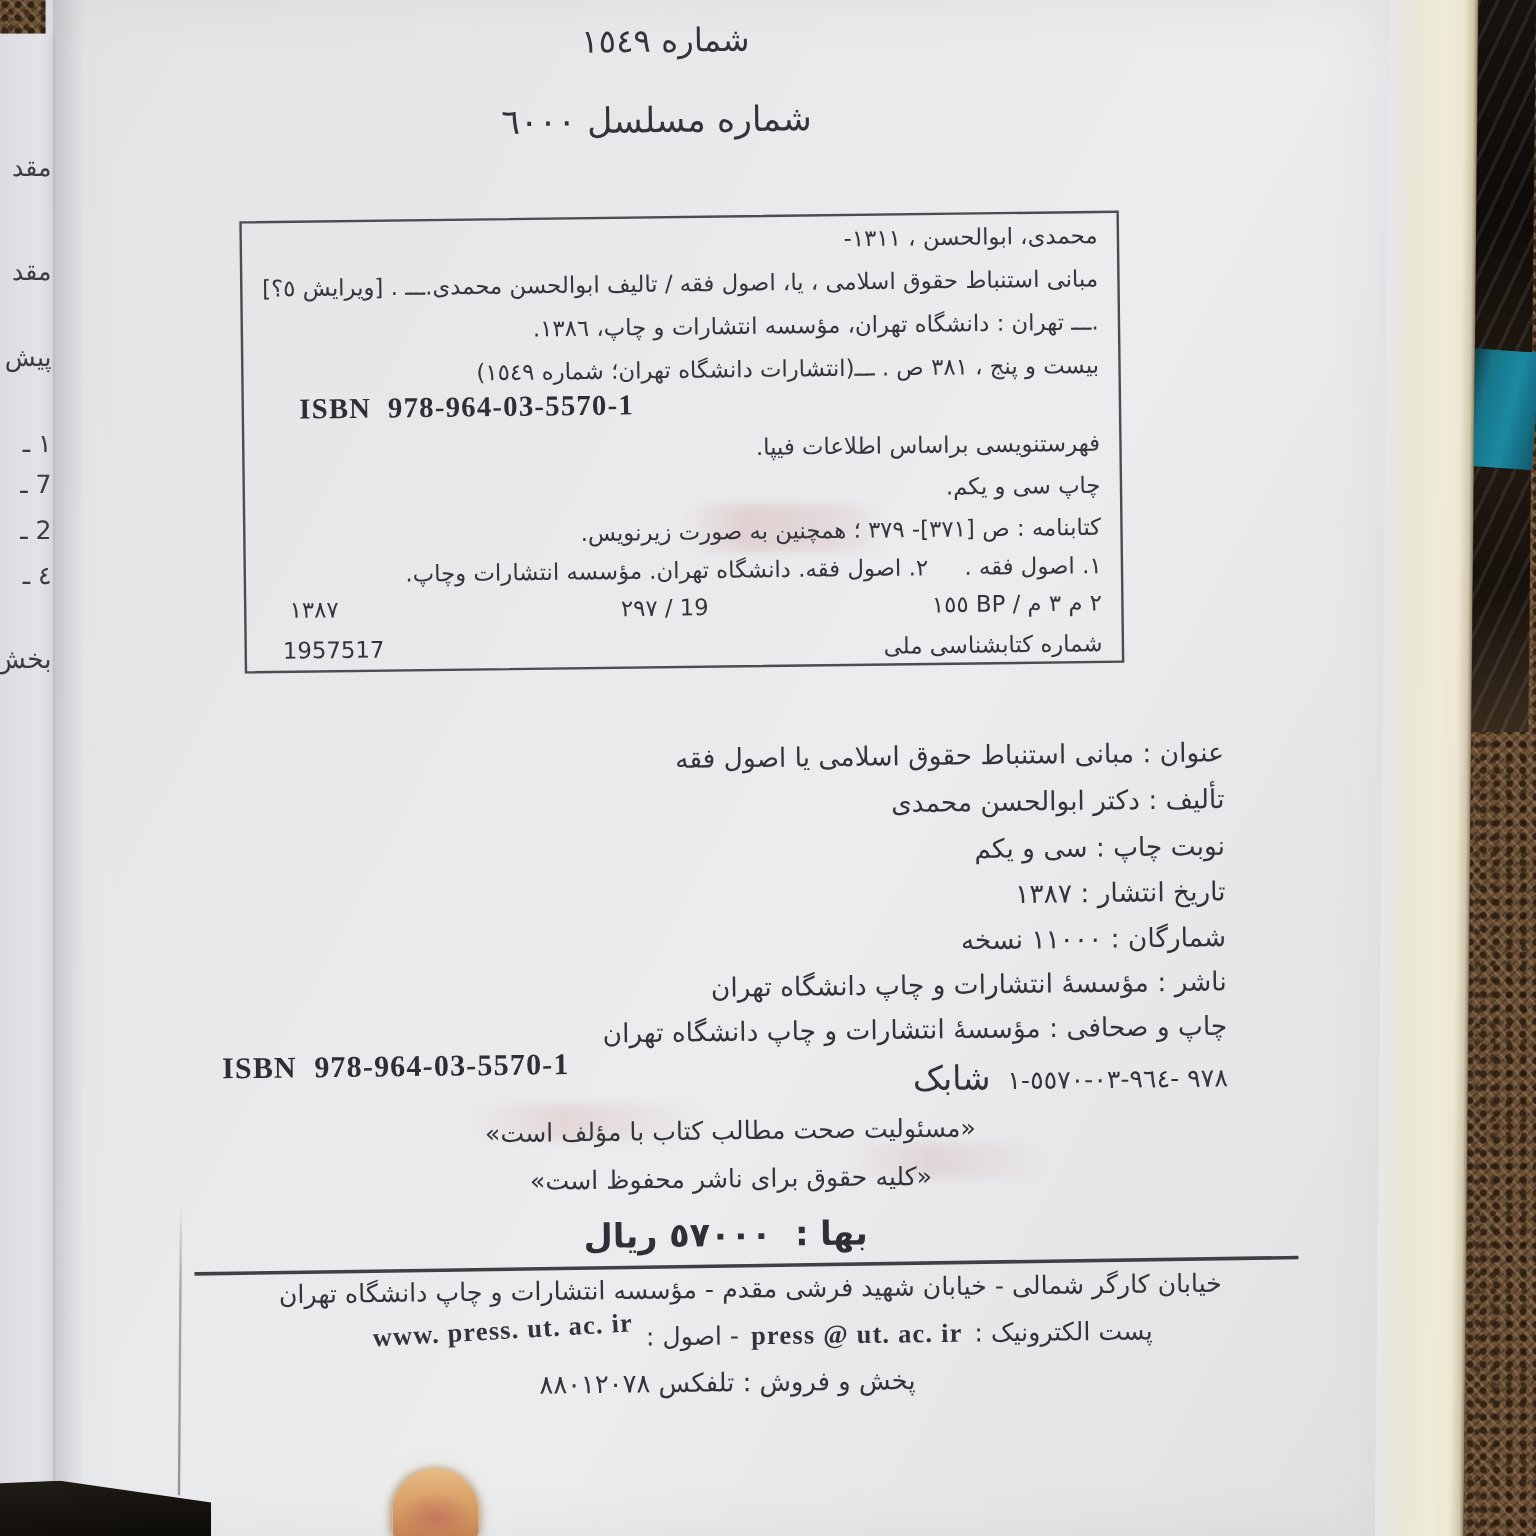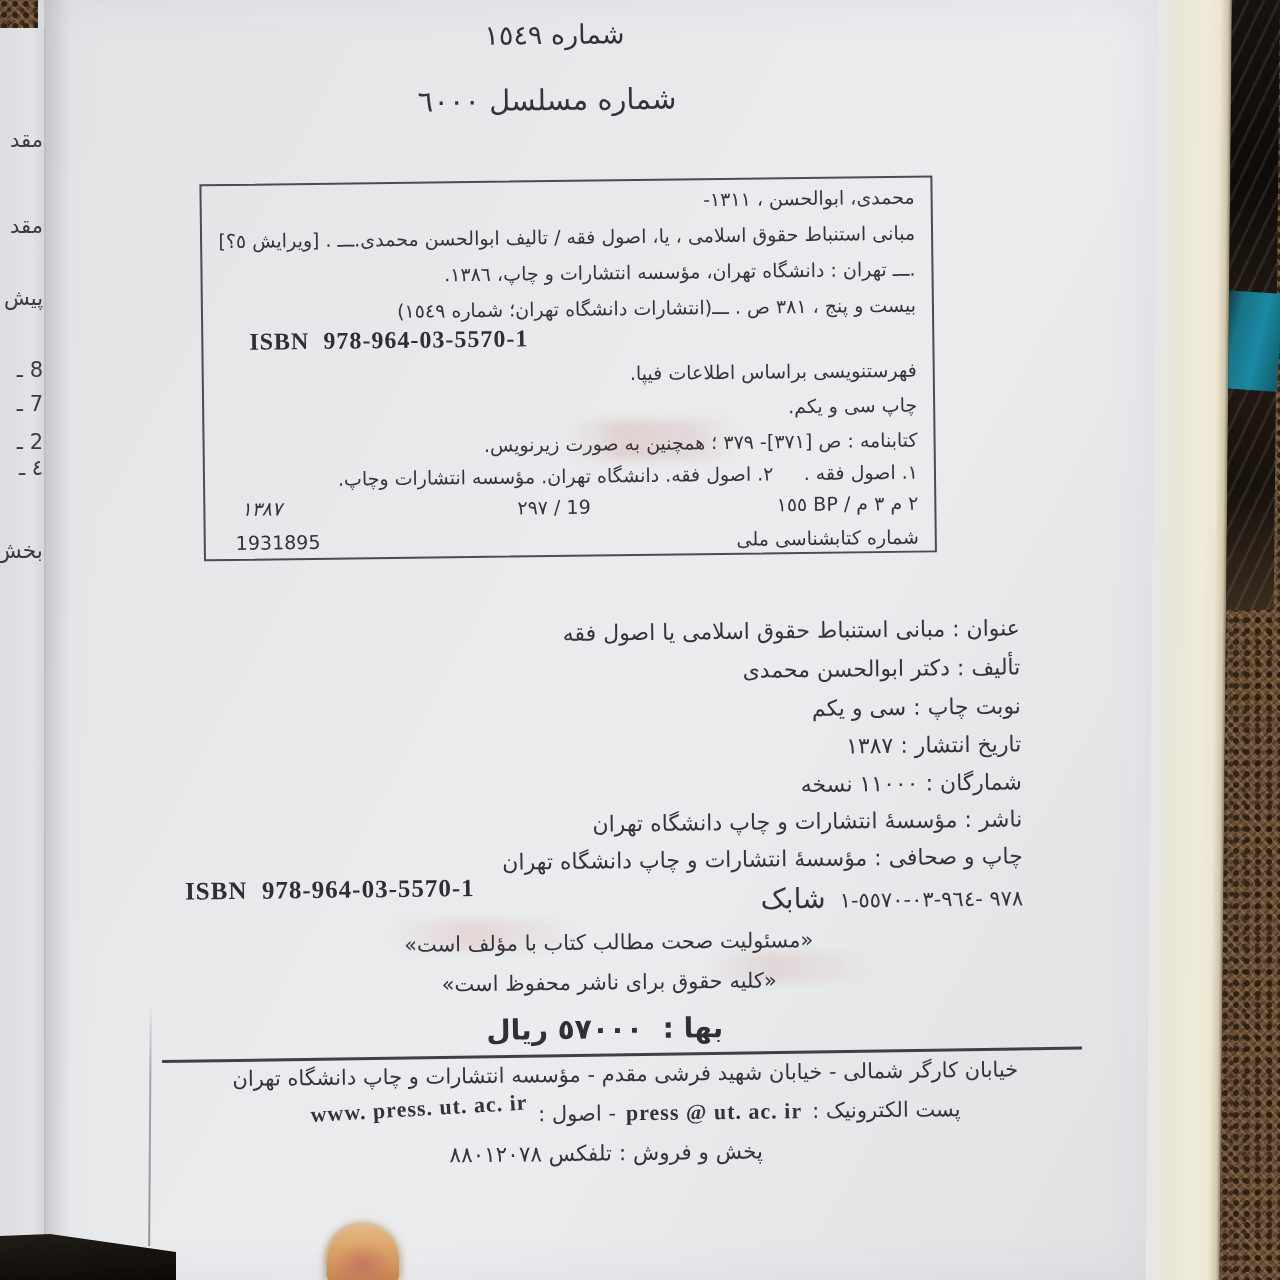--- a/index.html
+++ b/index.html
@@ -94,21 +94,21 @@
 
   .fipa-box {
     left:205px; top:179px; width:733px; height:377px;
     border:2.5px solid #4b4b53; overflow:hidden;
   }
   .bx { position:absolute; right:16px; direction:rtl; white-space:nowrap; font-size:19px; color:#34353c; }
   .bx-isbn { position:absolute; left:46px; top:143px; direction:ltr;
     font-family:"Liberation Serif", serif; font-weight:bold; font-size:24px;
     letter-spacing:1px; color:#2e2f36; white-space:pre; }
   .bx-mid  { position:absolute; left:312px; top:314px; direction:ltr; font-size:19px; }
-  .bx-yr   { position:absolute; left:36px;  top:312px; font-size:19px;font-style:italic; }
+  .bx-yr   { position:absolute; left:36px;  top:312px; font-size:19px; }
   .bx-natl { position:absolute; left:30px;  top:346px; font-size:19px; }
 
   .imp { position:absolute; right:260px; direction:rtl; white-space:nowrap; font-size:22px; }
   .shabak-row { display:flex; flex-direction:row-reverse; gap:14px; align-items:baseline; }
   .shabak-digits { direction:ltr; unicode-bidi:isolate; font-size:21px; letter-spacing:1px; }
   .imp-isbn { position:absolute; left:182px; top:872px; direction:ltr;
     font-family:"Liberation Serif", serif; font-weight:bold; font-size:25px;
     letter-spacing:1px; color:#2e2f36; white-space:pre; }
 
   .notice { left:305px; width:600px; text-align:center; font-size:21px; }
@@ -143,24 +143,24 @@
 
 <div class="abs books-dark"></div>
 <div class="abs teal-book"></div>
 <div class="abs page-leaf"></div>
 <div class="abs fore-edge"></div>
 
 <div class="abs left-page">
   <div class="toc-frag" style="top:100px">مقد</div>
   <div class="toc-frag" style="top:186px">مقد</div>
   <div class="toc-frag" style="top:258px">پیش</div>
-  <div class="toc-frag" style="top:330px">8 ـ</div>
+  <div class="toc-frag" style="top:330px">١ ـ</div>
   <div class="toc-frag" style="top:364px">7 ـ</div>
   <div class="toc-frag" style="top:402px">2 ـ</div>
-  <div class="toc-frag" style="top:428px">٤ ـ</div>
+  <div class="toc-frag" style="top:440px">٤ ـ</div>
   <div class="toc-frag" style="top:510px;font-size:22px">بخش</div>
 </div>
 <div class="abs gutter-shade"></div>
 
 <div class="abs ghost g1"></div>
 <div class="abs ghost g2"></div>
 <div class="abs ghost g3"></div>
 
 <div class="abs content">
 
@@ -174,21 +174,21 @@
     <div class="bx" style="top:116px">بیست و پنج ، ٣٨١ ص . ـــ(انتشارات دانشگاه تهران؛ شماره ١٥٤٩)</div>
     <div class="bx-isbn">ISBN  978-964-03-5570-1</div>
     <div class="bx" style="top:181px">فهرستنویسی براساس اطلاعات فیپا.</div>
     <div class="bx" style="top:216px">چاپ سی و یکم.</div>
     <div class="bx" style="top:251px">کتابنامه : ص [٣٧١]- ٣٧٩ ؛ همچنین به صورت زیرنویس.</div>
     <div class="bx" style="top:283px">١. اصول فقه .&nbsp;&nbsp;&nbsp;&nbsp; ٢. اصول فقه. دانشگاه تهران. مؤسسه انتشارات وچاپ.</div>
     <div class="bx" style="top:314px">٢ م ٣ م / BP ١٥٥</div>
     <div class="bx-mid">٢٩٧ / 19</div>
     <div class="bx-yr">١٣٨٧</div>
     <div class="bx" style="top:348px">شماره کتابشناسی ملی</div>
-    <div class="bx-natl">1931895</div>
+    <div class="bx-natl">1957517</div>
   </div>
 
   <div class="abs fa imp" style="top:620px">عنوان : مبانی استنباط حقوق اسلامی یا اصول فقه</div>
   <div class="abs fa imp" style="top:659px">تألیف : دکتر ابوالحسن محمدی</div>
   <div class="abs fa imp" style="top:698px">نوبت چاپ : سی و یکم</div>
   <div class="abs fa imp" style="top:736px">تاریخ انتشار : ١٣٨٧</div>
   <div class="abs fa imp" style="top:774px">شمارگان : ١١٠٠٠ نسخه</div>
   <div class="abs fa imp" style="top:811px">ناشر : مؤسسهٔ انتشارات و چاپ دانشگاه تهران</div>
   <div class="abs fa imp" style="top:848px">چاپ و صحافی : مؤسسهٔ انتشارات و چاپ دانشگاه تهران</div>
 

